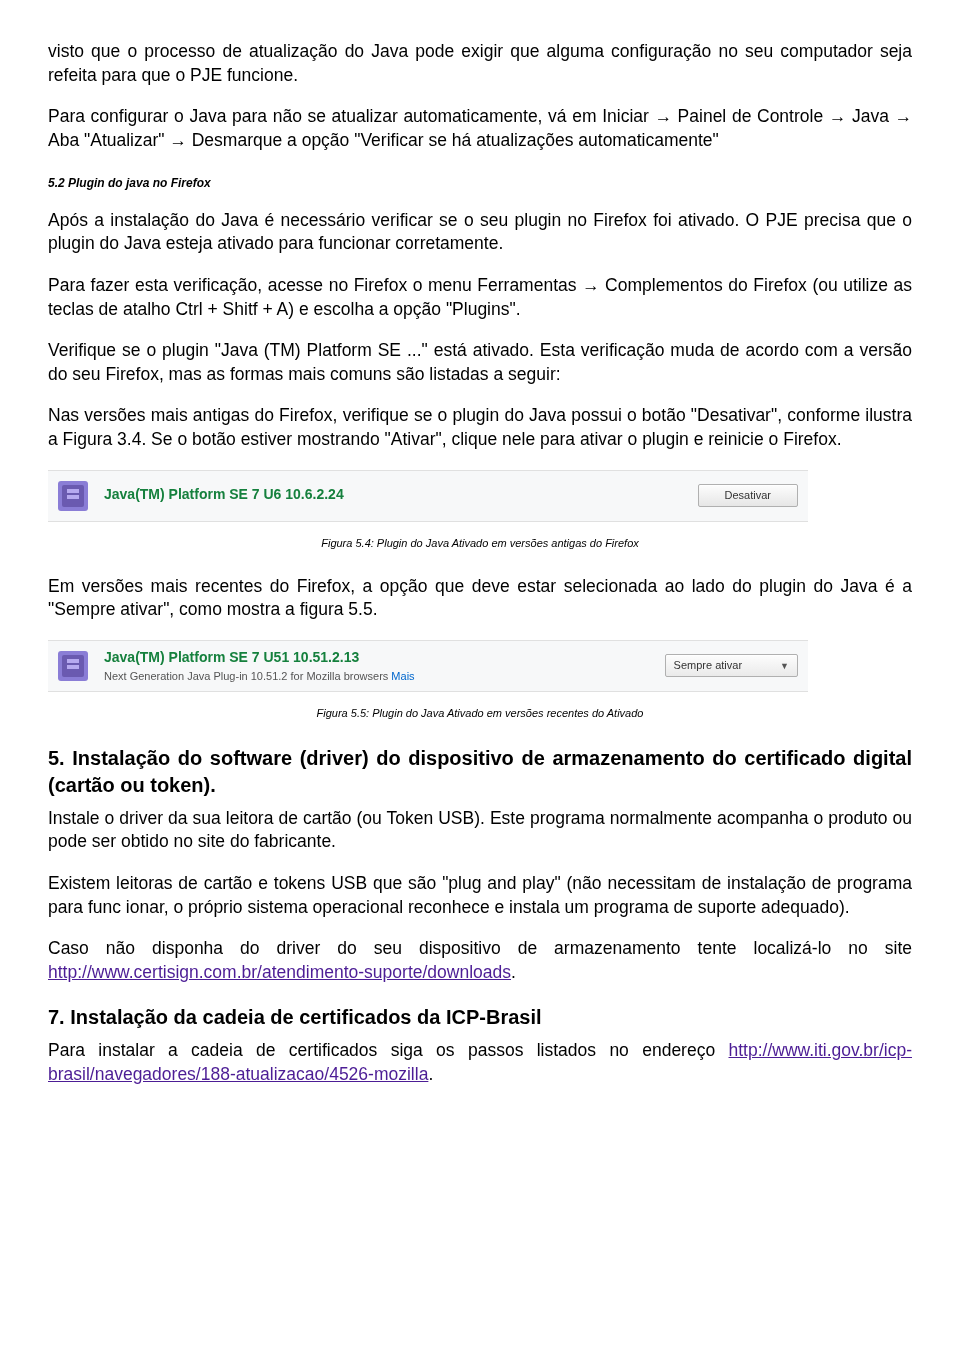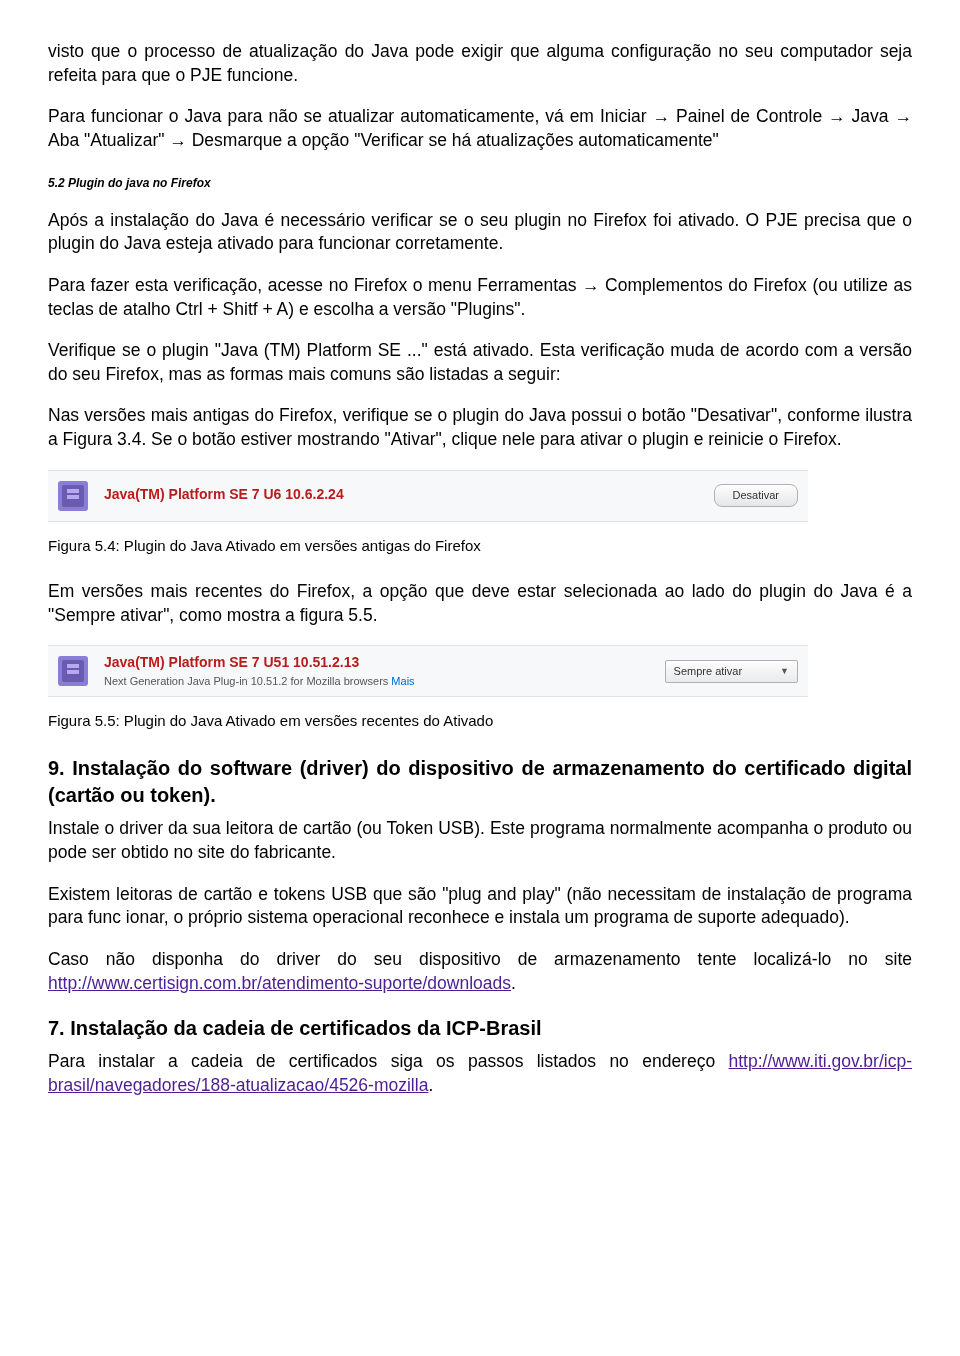--- a/index.html
+++ b/index.html
@@ -8,21 +8,21 @@
     font-family: Arial, Helvetica, sans-serif;
     font-size: 17.5px;
     line-height: 1.35;
     color: #000;
     background: #fff;
     width: 960px;
     box-sizing: border-box;
   }
   p { margin: 0 0 18px 0; text-align: justify; }
   .bold-italic { font-weight: bold; font-style: italic; font-size: 12px; margin-top: 22px; }
-  .caption { font-size: 15px; text-align: left; margin: 14px 0 24px 0; }
+  .caption { font-style: italic; font-size: 11px; text-align: center; margin: 14px 0 24px 0; }
   h2.section { font-weight: bold; font-size: 20px; margin: 20px 0 8px 0; text-align: justify; }
   b { font-weight: normal; }
   a { color: #4c1d95; text-decoration: underline; }
   .plugin-card {
     background: #f7f8f9;
     border-top: 1px solid #e0e0e0;
     border-bottom: 1px solid #e0e0e0;
     display: flex;
     align-items: center;
     padding: 6px 10px 6px 6px;
@@ -32,30 +32,30 @@
     margin: 6px 0 0 0;
   }
   .plugin-icon {
     width: 38px;
     height: 38px;
     display: flex;
     align-items: center;
     justify-content: center;
   }
   .plugin-info { flex: 1; }
-  .plugin-title { font-size: 14px; font-weight: bold; color: #b91c1c; margin-bottom: 2px; }
+  .plugin-title { font-size: 14px; font-weight: bold; color: #15803d; margin-bottom: 2px; }
   .plugin-sub { font-size: 11px; color: #555; }
   .plugin-sub a { color: #0066cc; text-decoration: none; font-size: 11px; }
   .win-button {
     background: linear-gradient(#fdfdfd, #e6e6e6);
     border: 1px solid #b0b0b0;
-    border-radius: 8px;
+    border-radius: 2px;
     font-size: 11px;
     color: #333;
-    padding: 3px 18px;
+    padding: 3px 26px;
     box-shadow: inset 0 1px 0 #fff;
   }
   .win-select {
     background: linear-gradient(#fdfdfd, #eaeaea);
     border: 1px solid #b0b0b0;
     border-radius: 2px;
     font-size: 11px;
     color: #333;
     padding: 3px 8px;
     display: flex;
@@ -67,28 +67,28 @@
   .win-select .caret {
     font-size: 9px;
     color: #555;
   }
 </style>
 </head>
 <body>
 
 <p>visto que o processo de atualização do Java pode exigir que alguma configuração no seu computador seja refeita para que o PJE funcione.</p>
 
-<p>Para funcionar o Java para não se atualizar automaticamente, vá em Iniciar → Painel de Controle → Java → Aba "Atualizar" → Desmarque a opção "Verificar se há atualizações automaticamente"</p>
+<p>Para configurar o Java para não se atualizar automaticamente, vá em Iniciar → Painel de Controle → Java → Aba "Atualizar" → Desmarque a opção "Verificar se há atualizações automaticamente"</p>
 
 <p class="bold-italic">5.2 Plugin do java no Firefox</p>
 
 <p>Após a instalação do Java é necessário verificar se o seu plugin no Firefox foi ativado. O PJE precisa que o plugin do Java esteja ativado para funcionar corretamente.</p>
 
 <p>
-  <span>Para fazer esta verificação, acesse no Firefox o menu Ferramentas → Complementos do Firefox (ou utilize as teclas de atalho </span><b>Ctrl + Shitf + A</b><span>) e escolha a versão "Plugins".</span>
+  <span>Para fazer esta verificação, acesse no Firefox o menu Ferramentas → Complementos do Firefox (ou utilize as teclas de atalho </span><b>Ctrl + Shitf + A</b><span>) e escolha a opção "Plugins".</span>
 </p>
 
 <p>Verifique se o plugin "Java (TM) Platform SE ..." está ativado. Esta verificação muda de acordo com a versão do seu Firefox, mas as formas mais comuns são listadas a seguir:</p>
 
 <p>Nas versões mais antigas do Firefox, verifique se o plugin do Java possui o botão "Desativar", conforme ilustra a Figura 3.4. Se o botão estiver mostrando "Ativar", clique nele para ativar o plugin e reinicie o Firefox.</p>
 
 <div class="plugin-card">
   <div class="plugin-icon">
     <svg width="34" height="34" viewBox="0 0 34 34">
       <rect x="2" y="2" width="30" height="30" rx="3" fill="#8a7dd6"></rect>
@@ -123,21 +123,21 @@
     </div>
   </div>
   <div class="win-select">
     <span>Sempre ativar</span>
     <span class="caret">▼</span>
   </div>
 </div>
 
 <p class="caption">Figura 5.5: Plugin do Java Ativado em versões recentes do Ativado</p>
 
-<h2 class="section">9.    Instalação do software (driver) do dispositivo de armazenamento do certificado digital (cartão ou token).</h2>
+<h2 class="section">5.    Instalação do software (driver) do dispositivo de armazenamento do certificado digital (cartão ou token).</h2>
 
 <p>Instale o driver da sua leitora de cartão (ou Token USB). Este programa normalmente acompanha o produto ou pode ser obtido no site do fabricante.</p>
 
 <p>Existem leitoras de cartão e tokens USB que são "plug and play" (não necessitam de instalação de programa para func ionar, o próprio sistema operacional reconhece e instala um programa de suporte adequado).</p>
 
 <p>
   <span>Caso não disponha do driver do seu dispositivo de armazenamento tente localizá-lo no site </span><a href="#">http://www.certisign.com.br/atendimento-suporte/downloads</a><span>.</span>
 </p>
 
 <h2 class="section">7.    Instalação da cadeia de certificados da ICP-Brasil</h2>

